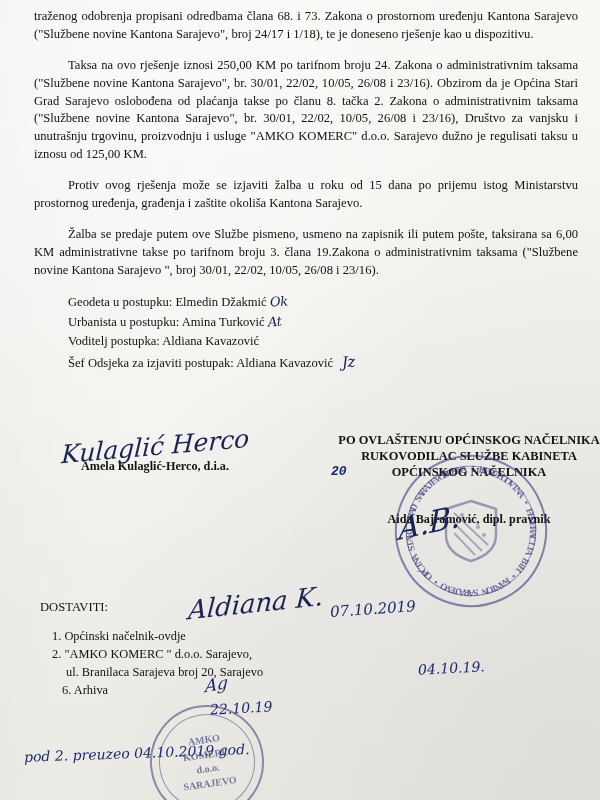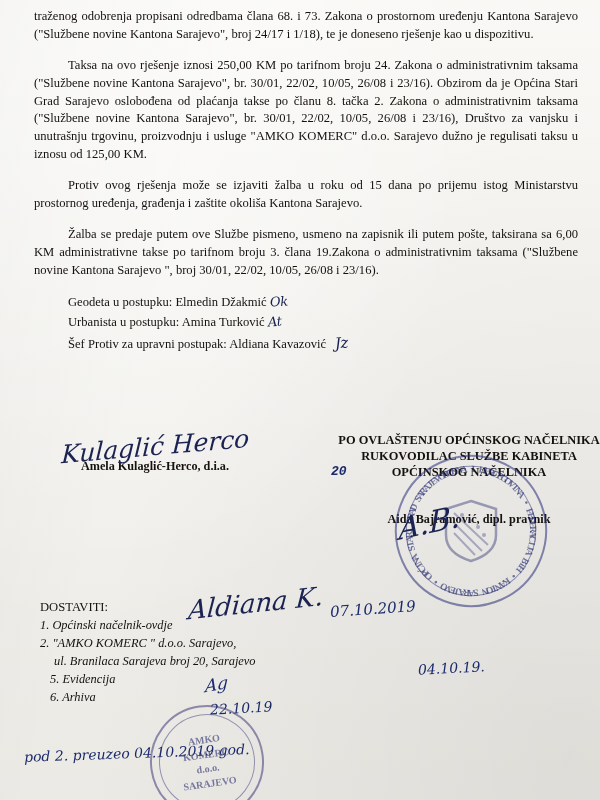--- a/index.html
+++ b/index.html
@@ -208,24 +208,23 @@
     top: 598px;
     z-index: 3;
     font-size: 12.4px;
     line-height: 1.45;
   }
   .dostaviti .head {
     font-size: 12.6px;
     margin-bottom: 1px;
   }
   .dostaviti ol {
-    margin: 0;
+    margin: 12px;
     padding: 0;
     list-style: none;
-    font-style: italic;
   }
   .dostaviti li {
     white-space: nowrap;
     position: relative;
   }
   .foot-note {
     position: absolute;
     left: 24px;
     top: 745px;
     z-index: 3;
@@ -267,21 +266,25 @@
         <span>Geodeta u postupku:</span>
         <span>Elmedin Džakmić</span>
         <span class="sig-script" style="font-size:13px;">Ok</span>
       </div>
       <div class="role-line">
         <span>Urbanista u postupku:</span>
         <span>Amina Turković</span>
         <span class="sig-script" style="font-size:13px;">At</span>
       </div>
       <div class="role-line">
-        <span>Šef Protiv za upravni postupak:</span>
+        <span>Voditelj postupka:</span>
+        <span>Aldiana Kavazović</span>
+      </div>
+      <div class="role-line">
+        <span>Šef Odsjeka za izjaviti postupak:</span>
         <span>Aldiana Kavazović</span>
         <span class="sig-script" style="font-size:15px;margin-left:6px;">Jz</span>
       </div>
     </div>
   </div>
 
   <div class="signatures">
 
     <div class="sig-left">
       <div class="scribble-left">Kulaglić Herco</div>
@@ -408,21 +411,20 @@
       <div>SARAJEVO</div>
     </div>
   </div>
 
   <div class="dostaviti">
     <div class="head">DOSTAVITI:</div>
     <ol>
       <li>1. Općinski načelnik-ovdje</li>
       <li>2. "AMKO KOMERC " d.o.o. Sarajevo,</li>
       <li style="padding-left:14px;">ul. Branilaca Sarajeva broj 20, Sarajevo</li>
-      <li style="padding-left:10px;">5. Evidencija</li>
       <li style="padding-left:10px;">6. Arhiva</li>
     </ol>
   </div>
 
   <div class="big-sig" style="left:188px; top:588px; font-size:26px; transform:rotate(-6deg) skewX(-10deg);">Aldiana K.</div>
   <div class="ann" style="left:330px; top:600px; font-size:15px; transform:rotate(-4deg);">07.10.2019</div>
   <div class="ann" style="left:418px; top:660px; font-size:14px; transform:rotate(-3deg);">04.10.19.</div>
   <div class="ann" style="left:210px; top:700px; font-size:14px; transform:rotate(-3deg);">22.10.19</div>
   <div class="ann" style="left:205px; top:674px; font-size:17px; transform:rotate(-10deg) skewX(-12deg);">Ag</div>
 

